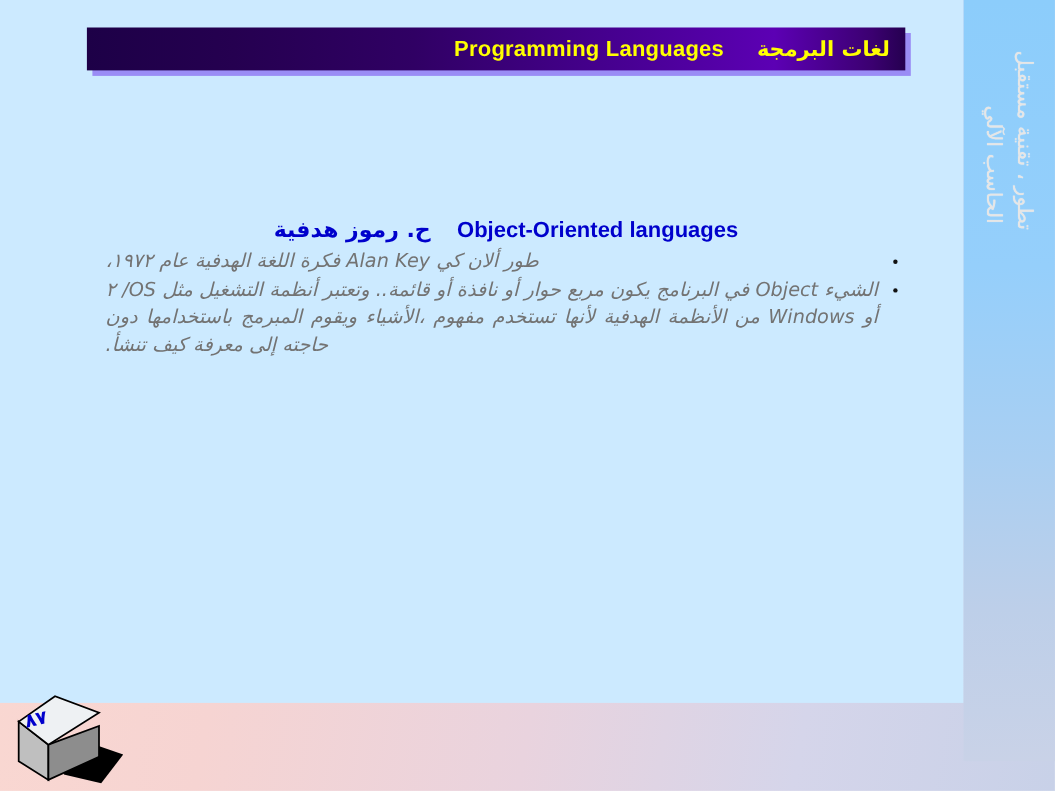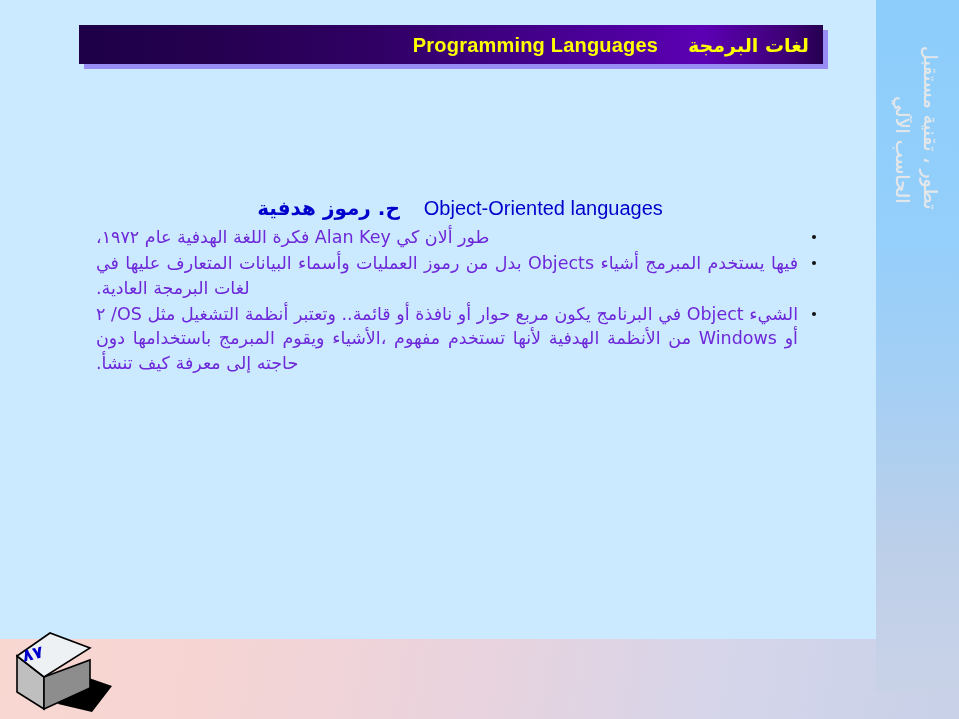--- a/index.html
+++ b/index.html
@@ -77,36 +77,37 @@
   .heading .ar{font-family:"DejaVu Sans",sans-serif;}
 
   ul.bullets{
     list-style:none;
     margin:0;padding:0;
   }
   ul.bullets li{
     position:relative;
     font-size:17.5px;
     line-height:1.42;
-    color:#6d28d9;
+    color:#737373;
     padding-right:26px;
     margin:0 0 1px 0;
     text-align:justify;
     text-align-last:left;
     direction:rtl;
     font-family:"DejaVu Sans",sans-serif;
+    font-style:italic;
   }
   ul.bullets li .dot{
     position:absolute;
     right:8px;top:10px;
     width:4px;height:4px;
     border-radius:50%;
     background:#111111;
   }
-  .lat{font-family:"Liberation Sans",sans-serif;font-weight:normal;}
+  .lat{font-family:"Liberation Sans",sans-serif;font-weight:bold;}
 
   
   .side-text-wrap{
     position:absolute;
     left:876px;top:0;width:83px;height:692px;
     pointer-events:none;
   }
   .vline{
     position:absolute;
     transform-origin:left top;
@@ -160,24 +161,20 @@
       <span class="ar">ح. رموز هدفية</span>
     </div>
 
     <ul class="bullets">
       <li>
         <span class="dot"></span>
         <span>طور ألان كي Alan Key فكرة اللغة الهدفية عام ١٩٧٢،</span>
       </li>
       <li>
         <span class="dot"></span>
-        <span>فيها يستخدم المبرمج أشياء Objects بدل من رموز العمليات وأسماء البيانات المتعارف عليها في لغات البرمجة العادية.</span>
-      </li>
-      <li>
-        <span class="dot"></span>
         <span>الشيء Object في البرنامج يكون مربع حوار أو نافذة أو قائمة.. وتعتبر أنظمة التشغيل مثل OS/ ٢ أو Windows من الأنظمة الهدفية لأنها تستخدم مفهوم ،الأشياء ويقوم المبرمج باستخدامها دون حاجته إلى معرفة كيف تنشأ.</span>
       </li>
     </ul>
 
   </div>
 
   <div class="side-text-wrap">
     <div class="vline one">تطور ، تقنية مستقبل</div>
     <div class="vline two">الحاسب الآلي</div>
   </div>

